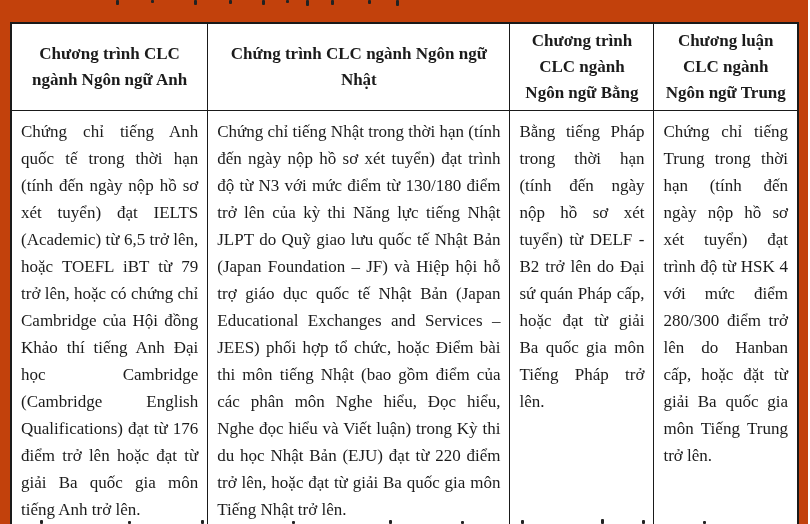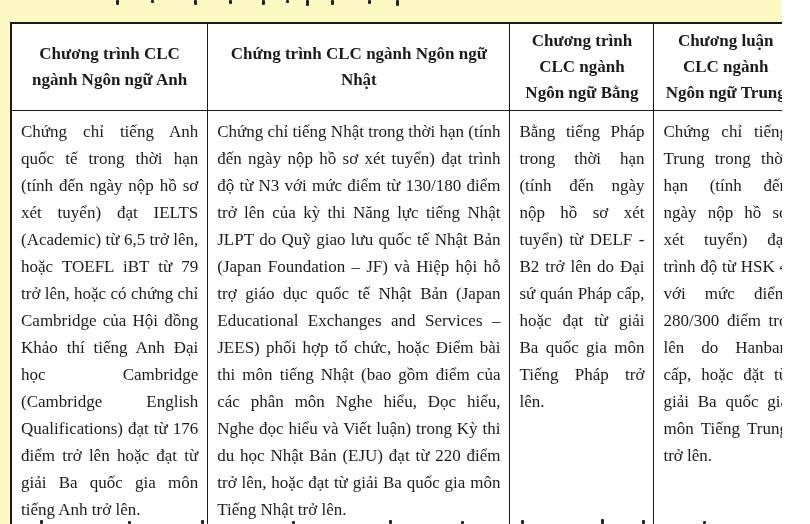--- a/index.html
+++ b/index.html
@@ -4,24 +4,25 @@
 <style>
   html, body {
     margin: 0;
     padding: 0;
     background: #ffffff;
   }
   .page {
     position: relative;
     width: 782px;
     height: 524px;
-    background: #fef9c3;
+    background: #c2410c;
     overflow: hidden;
     font-family: "Liberation Serif", serif;
     color: #1b1b1b;
+    padding-left: 26px;
   }
   table.req-table {
     position: absolute;
     left: 10px;
     top: 22px;
     width: 789px;
     height: 493px;
     border-collapse: collapse;
     table-layout: fixed;
     background: #ffffff;

